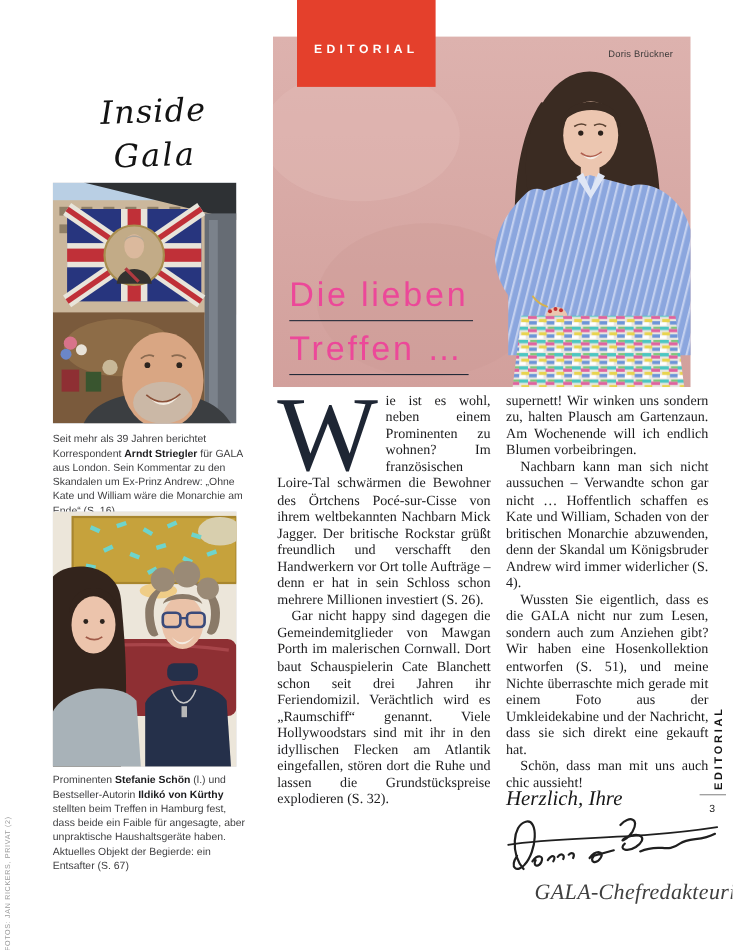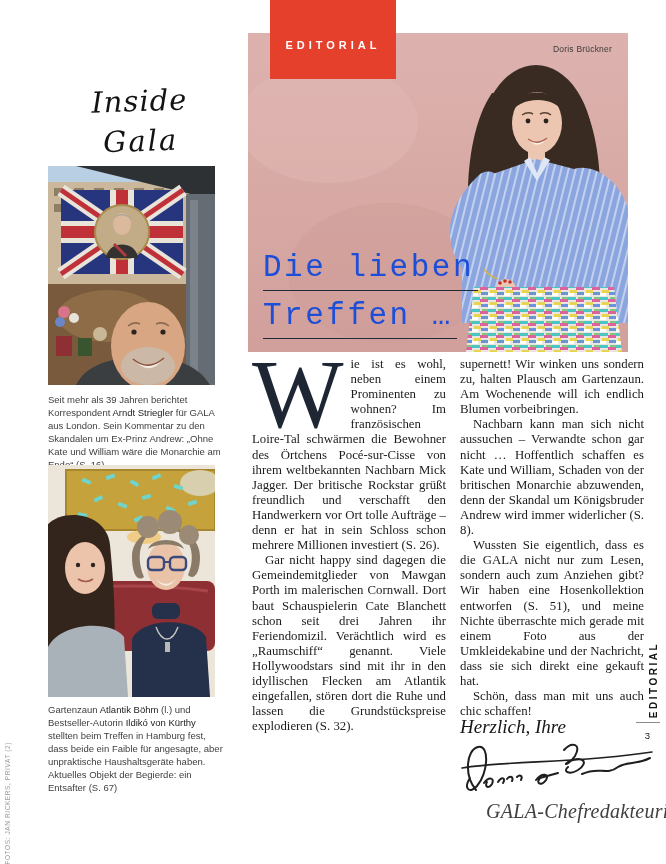--- a/index.html
+++ b/index.html
@@ -16,32 +16,32 @@
   .inside-gala .l1{font-size:29px;letter-spacing:1px;}
   .inside-gala .l2{font-size:29px;letter-spacing:2px;margin-top:6px;}
 
   
   .photo{position:absolute;overflow:hidden;background:#ddd;}
   .photo svg{display:block;}
   .photo1{left:48px;top:166px;width:167px;height:219px;}
   .photo2{left:48px;top:465px;width:167px;height:232px;}
 
   .caption{position:absolute;left:48px;width:176px;font-size:9.5px;line-height:13px;color:#3e3e40;}
-  .caption .b{font-weight:normal;color:#1c1c1e;}
+  .caption .b{font-weight:bold;color:#1c1c1e;}
   .caption1{top:393px;}
   .caption2{top:703px;}
 
   
   .hero{position:absolute;left:248px;top:33px;width:380px;height:319px;overflow:hidden;}
   .hero-credit{position:absolute;right:16px;top:11px;font-size:8.5px;color:#3d3a3a;letter-spacing:.2px;}
   .badge{position:absolute;left:270px;top:0;width:126px;height:79px;display:flex;align-items:center;justify-content:center;z-index:5;}
   .badge span{color:#fff;font-size:11px;font-weight:bold;letter-spacing:4px;padding-top:10px;}
 
-  .hero-title{position:absolute;left:263px;top:250px;z-index:4;font-family:Liberation Mono, monospace;
-    color:#1d4ed8;}
+  .hero-title{position:absolute;left:263px;top:250px;z-index:4;font-family:Liberation Sans, sans-serif;
+    color:#ec4899;}
   .hero-title .line{display:table;font-size:31px;letter-spacing:2.5px;padding:0 4px 5px 0;
     border-bottom:1.5px solid #232a38;margin-bottom:7px;white-space:nowrap;}
 
   
   .article{position:absolute;left:252px;top:357px;width:392px;display:flex;gap:14px;
     font-family:"Liberation Serif",serif;font-size:12.8px;line-height:15.1px;color:#1b1b1d;}
   .col1{width:194px;}
   .col2{width:184px;}
   .article p{margin:0;text-align:justify;}
   .article p.ind{text-indent:13px;}
@@ -182,21 +182,21 @@
         <path d="M108,114 Q118,124 129,113 Q118,128 108,114 Z" fill="#f3ece2"></path>
         <rect x="104" y="138" width="28" height="16" rx="6" fill="#25304a"></rect>
         <path d="M84,232 L84,174 C94,152 146,152 158,172 L162,232 Z" fill="#25304a"></path>
         <path d="M108,162 C114,178 124,178 130,162" stroke="#c8c8c8" stroke-width="1.4" fill="none"></path>
         <rect x="117" y="177" width="5" height="10" fill="#b8b8b8"></rect>
       </g>
     </svg>
   </div>
 
   <div class="caption caption2">
-    <span>Gartenzaun </span><span class="b">Atlantik Böhm</span><span> (l.) und Bestseller-Autorin </span><span class="b">Ildikó von Kürthy</span><span> stellten beim Treffen in Hamburg fest, dass beide ein Faible für angesagte, aber unpraktische Haushaltsgeräte haben. Aktuelles Objekt der Begierde: ein Entsafter (S. 67)</span>
+    <span>Prominenten </span><span class="b">Stefanie Schön</span><span> (l.) und Bestseller-Autorin </span><span class="b">Ildikó von Kürthy</span><span> stellten beim Treffen in Hamburg fest, dass beide ein Faible für angesagte, aber unpraktische Haushaltsgeräte haben. Aktuelles Objekt der Begierde: ein Entsafter (S. 67)</span>
   </div>
 
   <div class="hero">
     <svg width="380" height="319" viewBox="0 0 380 319" xmlns="http://www.w3.org/2000/svg">
       <defs>
         <linearGradient id="pinkgrad" x1="0" y1="0" x2="0" y2="1">
           <stop offset="0" stop-color="#ddb2ae"></stop>
             <stop offset="1" stop-color="#d2a09c"></stop>
         </linearGradient>
         <pattern id="stripes" width="7" height="7" patternUnits="userSpaceOnUse" patternTransform="rotate(14)">
@@ -252,23 +252,23 @@
     <div class="line">Treffen …</div>
   </div>
 
   <div class="article">
     <div class="col1">
       <p><span class="dropcap">W</span><span>ie ist es wohl, neben einem Prominenten zu wohnen? Im französischen Loire-Tal schwärmen die Bewohner des Örtchens Pocé-sur-Cisse von ihrem weltbekannten Nachbarn Mick Jagger. Der britische Rockstar grüßt freundlich und verschafft den Handwerkern vor Ort tolle Aufträge – denn er hat in sein Schloss schon mehrere Millionen investiert (S. 26).</span></p>
       <p class="ind">Gar nicht happy sind dagegen die Gemeindemitglieder von Mawgan Porth im malerischen Cornwall. Dort baut Schauspielerin Cate Blanchett schon seit drei Jahren ihr Feriendomizil. Verächtlich wird es „Raumschiff“ genannt. Viele Hollywoodstars sind mit ihr in den idyllischen Flecken am Atlantik eingefallen, stören dort die Ruhe und lassen die Grundstückspreise explodieren (S. 32).</p>
     </div>
     <div class="col2">
       <p>supernett! Wir winken uns sondern zu, halten Plausch am Gartenzaun. Am Wochenende will ich endlich Blumen vorbeibringen.</p>
-      <p class="ind">Nachbarn kann man sich nicht aussuchen – Verwandte schon gar nicht … Hoffentlich schaffen es Kate und William, Schaden von der britischen Monarchie abzuwenden, denn der Skandal um Königsbruder Andrew wird immer widerlicher (S. 8).</p>
+      <p class="ind">Nachbarn kann man sich nicht aussuchen – Verwandte schon gar nicht … Hoffentlich schaffen es Kate und William, Schaden von der britischen Monarchie abzuwenden, denn der Skandal um Königsbruder Andrew wird immer widerlicher (S. 4).</p>
       <p class="ind">Wussten Sie eigentlich, dass es die GALA nicht nur zum Lesen, sondern auch zum Anziehen gibt? Wir haben eine Hosenkollektion entworfen (S. 51), und meine Nichte überraschte mich gerade mit einem Foto aus der Umkleidekabine und der Nachricht, dass sie sich direkt eine gekauft hat.</p>
-      <p class="ind">Schön, dass man mit uns auch chic schaffen!</p>
+      <p class="ind">Schön, dass man mit uns auch chic aussieht!</p>
       <p class="closing">Herzlich, Ihre</p>
       <div class="signature" role="img" aria-label="Doris Brückner">
         <svg width="200" height="64" viewBox="0 0 200 64" xmlns="http://www.w3.org/2000/svg">
           <g fill="none" stroke="#1f1f1f" stroke-width="2" stroke-linecap="round">
             <path d="M22,54 C10,40 12,14 24,11 C36,8 34,38 23,50 C16,58 9,53 16,42"></path>
             <path d="M30,47 C35,40 41,42 38,48 C35,53 30,51 33,46"></path>
             <path d="M44,46 C48,40 52,42 49,47 M53,43 C56,39 60,41 58,45 M63,41 C66,38 69,40 67,44"></path>
             <path d="M82,44 C88,36 96,38 92,44 C88,50 81,48 86,42 L104,37"></path>
             <path d="M110,14 C118,5 128,8 121,20 C116,28 108,30 114,26 C128,19 136,26 124,34 C116,39 108,36 114,31"></path>
             <path d="M128,38 C146,30 152,40 164,31 C173,25 183,29 196,22"></path>

